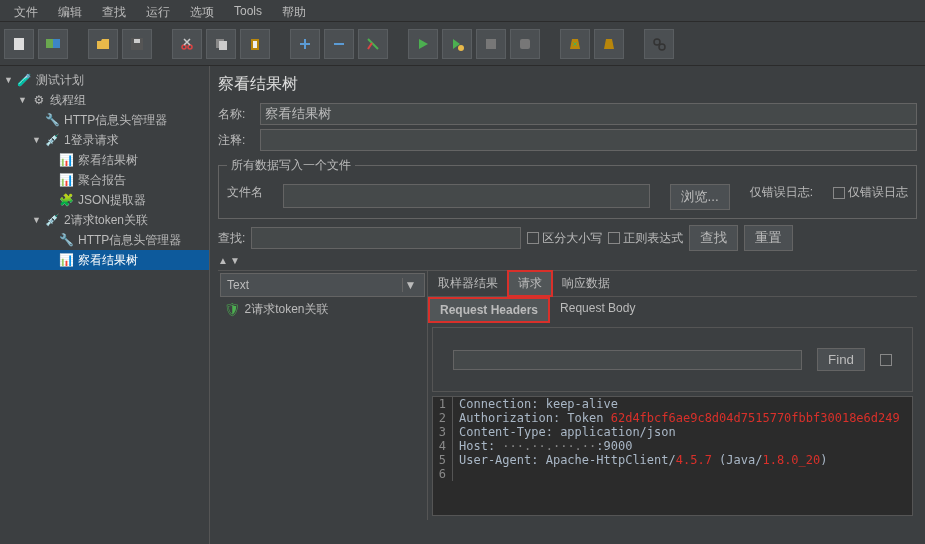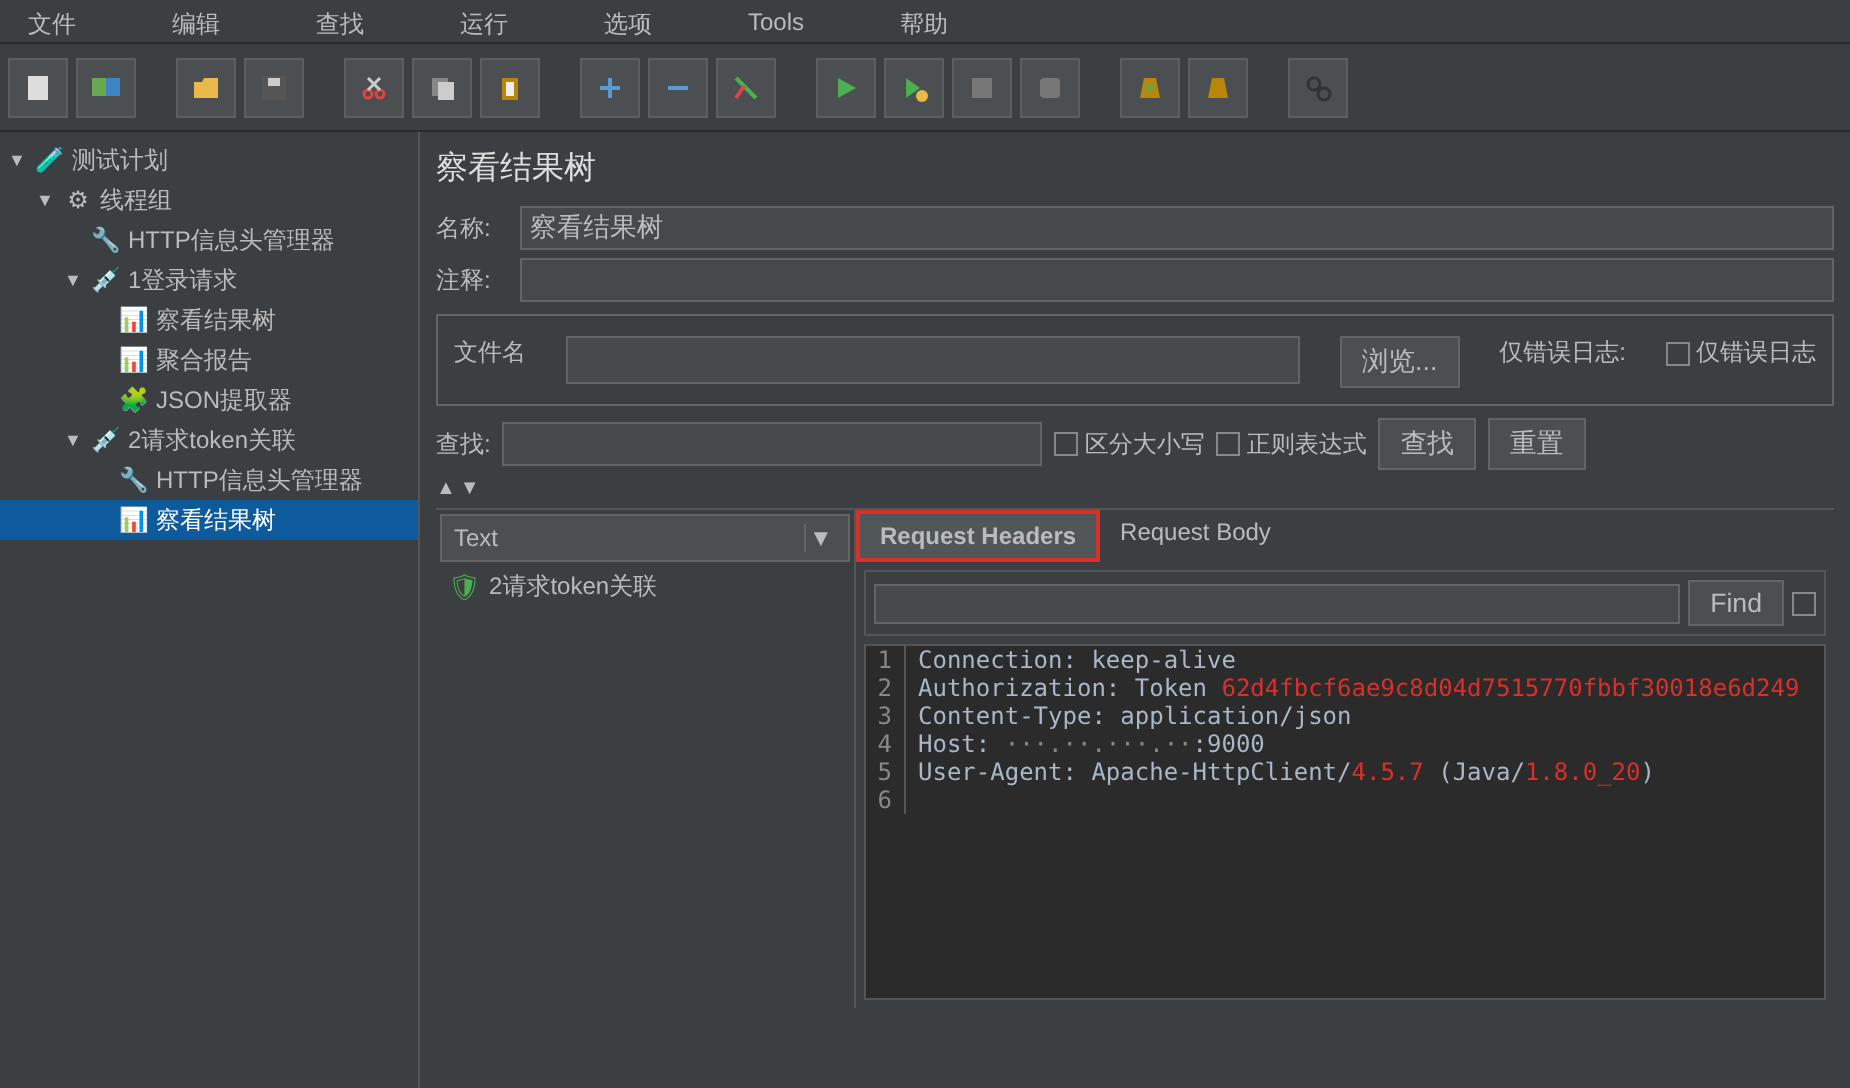--- a/index.html
+++ b/index.html
@@ -1,17 +1,17 @@
 <!DOCTYPE html>
 <html><head>
 <meta charset="utf-8">
 <style>
 * { box-sizing: border-box; margin: 0; padding: 0; }
 body { font-family: "Microsoft YaHei", Arial, sans-serif; font-size: 12px; background: #3c3f41; color: #bbbbbb; width: 925px; height: 544px; overflow: hidden; }
-.menubar { background: #3c3f41; display: flex; padding: 2px 4px; height: 22px; border-bottom: 1px solid #2b2b2b; gap: 28px; }
+.menubar { background: #3c3f41; display: flex; padding: 2px 4px; height: 22px; border-bottom: 1px solid #2b2b2b; }
 .menubar span { padding: 2px 10px; cursor: pointer; }
 .toolbar { background: #3c3f41; display: flex; padding: 4px; height: 44px; gap: 4px; border-bottom: 1px solid #2b2b2b; align-items: center; }
 .tbtn { width: 30px; height: 30px; background: #4b4f52; border: 1px solid #5a5e61; display: flex; align-items: center; justify-content: center; cursor: pointer; }
 .tsep { width: 12px; }
 .main { display: flex; height: calc(544px - 66px); }
 .tree-panel { width: 210px; background: #3c3f41; border-right: 1px solid #555; overflow: auto; padding-top: 4px; }
 .tree-item { display: flex; align-items: center; height: 20px; padding-left: 4px; cursor: pointer; white-space: nowrap; }
 .tree-item.selected { background: #0d5a9c; color: #fff; }
 .tree-item .arrow { width: 10px; font-size: 9px; }
 .tree-item .ticon { width: 16px; height: 16px; margin: 0 3px; display: flex; align-items: center; justify-content: center; }
@@ -40,21 +40,21 @@
 .shield { color: #4caf50; font-size: 13px; }
 .result-detail { flex: 1; display: flex; flex-direction: column; }
 .tabs { display: flex; border-bottom: 1px solid #555; }
 .tab { padding: 4px 10px; cursor: pointer; color: #bbb; }
 .tab.active { background: #515658; }
 .tab.red-outline { outline: 2px solid #d9302a; outline-offset: -1px; }
 .subtabs { display: flex; background: #3c3f41; }
 .subtab { padding: 4px 10px; cursor: pointer; color: #bbb; }
 .subtab.sel { background: #515658; font-weight: bold; }
 .subtab.red-box { border: 2px solid #d9302a; }
-.find-row { display: flex; align-items: center; gap: 4px; padding: 4px; border: 1px solid #555; margin: 4px; }
+.find-row { display: flex; align-items: center; gap: 15px; padding: 20px; border: 1px solid #555; margin: 4px; }
 .find-row input { flex: 1; background: #45494a; border: 1px solid #646464; height: 20px; }
 .headers { background: #2b2b2b; border: 1px solid #555; margin: 0 4px 4px 4px; font-family: Consolas, monospace; font-size: 12px; flex: 1; overflow: auto; }
 .hline { display: flex; }
 .lnum { width: 20px; text-align: right; color: #888; padding-right: 6px; border-right: 1px solid #555; }
 .ltxt { padding-left: 6px; color: #a9b7c6; white-space: pre; }
 .red-txt { color: #d9302a; }
 .gray-txt { color: #888; }
 </style>
 </head>
 <body>
@@ -225,20 +225,21 @@
     <div class="title">察看结果树</div>
     <div class="row">
       <label>名称:</label>
       <input type="text" value="察看结果树" style="">
     </div>
     <div class="row">
       <label>注释:</label>
       <input type="text" style="">
     </div>
     <fieldset>
+      <legend>所有数据写入一个文件</legend>
       <div class="file-row">
         <span>文件名</span>
         <input type="text" style="">
         <button class="btn">浏览...</button>
         <span>仅错误日志:</span>
         <div class="chk">
             <span class="box"></span>
             <span>仅错误日志</span>
           </div>
       </div>
@@ -268,20 +269,25 @@
         <div class="dropdown">
           <span class="dtxt">Text</span>
             <span class="darrow">▼</span>
         </div>
         <div class="sample-item">
           <span class="shield">🛡</span>
           <span>2请求token关联</span>
         </div>
       </div>
       <div class="result-detail">
+        <div class="tabs">
+          <div class="tab">取样器结果</div>
+          <div class="tab active red-outline">请求</div>
+          <div class="tab">响应数据</div>
+        </div>
         <div class="subtabs">
           <div class="subtab sel red-box">Request Headers</div>
           <div class="subtab">Request Body</div>
         </div>
         <div class="find-row">
           <input type="text" style="">
           <button class="btn">Find</button>
           <div class="chk">
               <span class="box"></span>
             </div>

